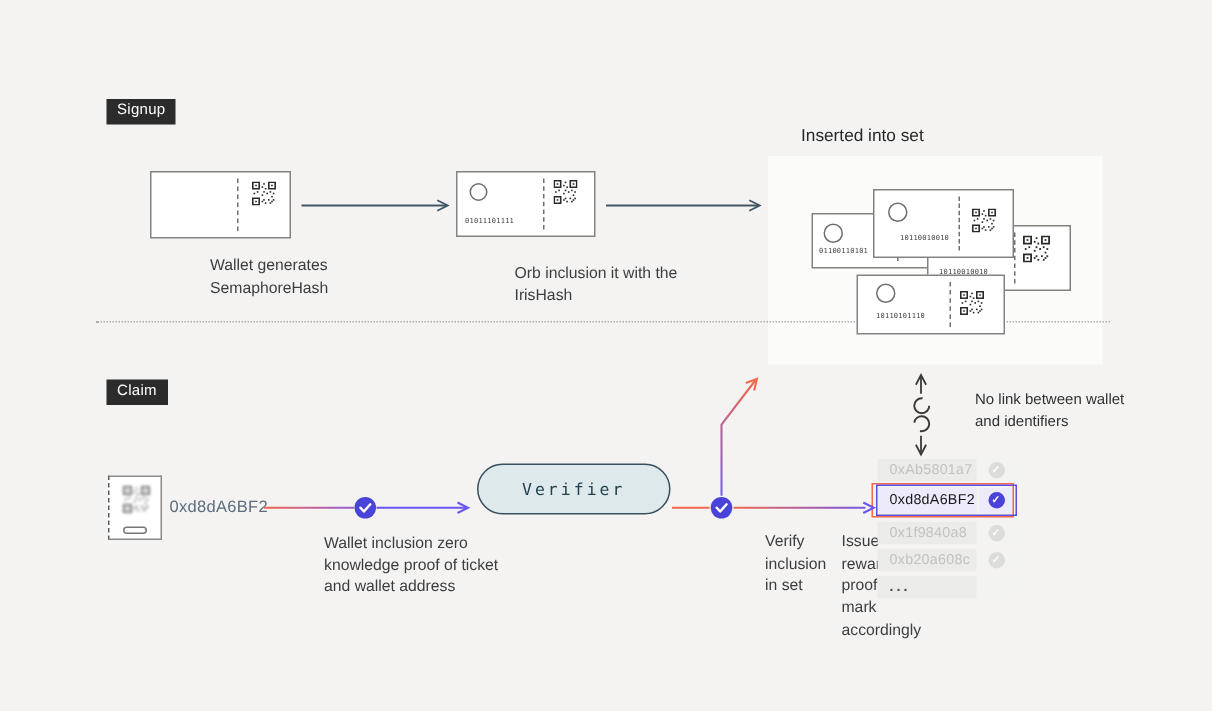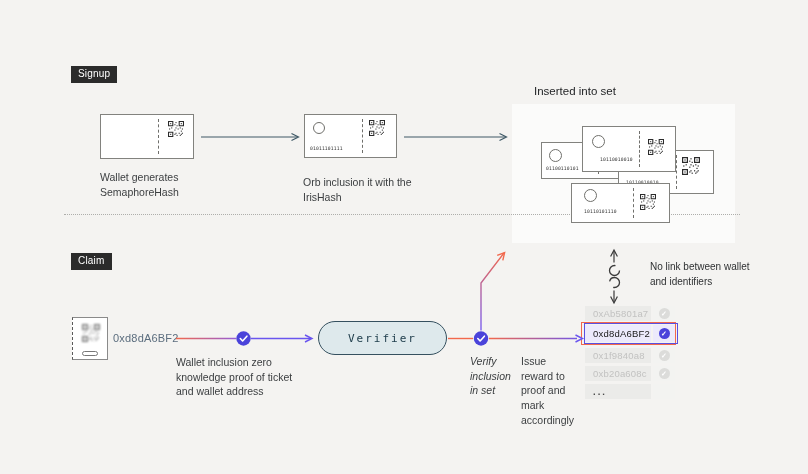--- a/index.html
+++ b/index.html
@@ -7,21 +7,21 @@
     width:808px;height:474px;position:relative;overflow:hidden;
     background:#f4f3f1;
     font-family:"Liberation Sans",sans-serif;
     color:#3b3e40;
   }
   .badge{
     position:absolute;background:#2b2b2b;color:#ffffff;
     font-size:10px;letter-spacing:.2px;padding:2px 7px 3px;
     line-height:12px;
   }
-  .caption{position:absolute;font-size:10.5px;line-height:1.4;color:#3b3e40;}
+  .caption{position:absolute;font-size:10.5px;line-height:1.4;color:#3b3e40;margin-left:40px;}
   .ticket{position:absolute;background:#ffffff;border:1px solid #82827e;box-sizing:border-box;}
   .ticket .tcircle{position:absolute;border:1.2px solid #6f6f6b;border-radius:50%;background:#fff;}
   .ticket .thash{
     position:absolute;font-family:"DejaVu Sans Mono",monospace;
     font-size:6px;letter-spacing:.2px;color:#3c3c3c;white-space:nowrap;
     transform:scale(.78);transform-origin:0 0;
   }
   .ticket .tdiv{position:absolute;top:4px;bottom:4px;border-left:1px dashed #6f6f6b;}
   .qr{position:absolute;color:#2b2b2b;}
   .setbox{position:absolute;background:#fbfbfa;}
@@ -160,26 +160,26 @@
 <div class="badge" style="left:71px;top:253px;">Claim</div>
 
 <div class="walletcard" style="left:72px;top:317px;width:36px;height:43px;">
   <svg class="qr blurqr" style="left:9px;top:6px;" width="18" height="18" viewBox="0 0 15 15">
       <use href="#qrp"></use>
     </svg>
   <div class="slot"></div>
 </div>
 <div class="walletaddr" style="left:113px;top:332px;">0xd8dA6BF2</div>
 
-<div class="pill" style="left:318px;top:321px;width:129px;height:34px;">
+<div class="pill" style="left:318px;top:309px;width:129px;height:34px;">
   <span>Verifier</span>
 </div>
 
 <div class="caption" style="left:176px;top:355px;width:128px;">Wallet inclusion zero knowledge proof of ticket and wallet address</div>
-<div class="caption" style="left:470px;top:354px;width:46px;font-style:italic;">Verify inclusion in set</div>
+<div class="caption" style="left:470px;top:354px;width:46px;">Verify inclusion in set</div>
 <div class="caption" style="left:521px;top:354px;width:58px;">Issue reward to proof and mark accordingly</div>
 <div class="notetext" style="left:650px;top:260px;width:112px;">No link between wallet and identifiers</div>
 
 <div class="registry">
   <div class="regrow">
     <div class="addrcell">0xAb5801a7</div>
     <div class="checkcell">
         <div class="chk">✓</div>
       </div>
   </div>

